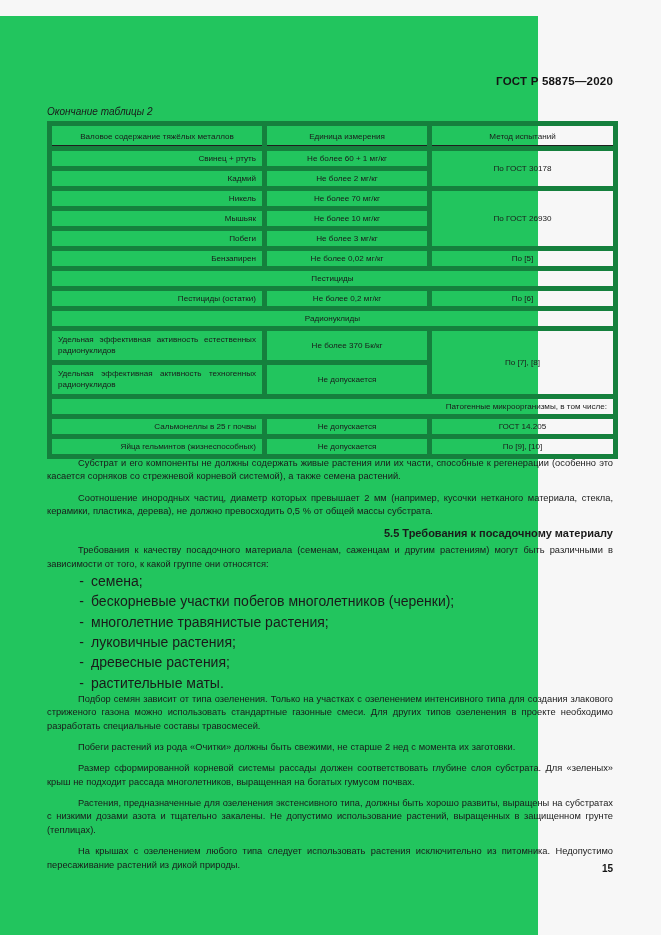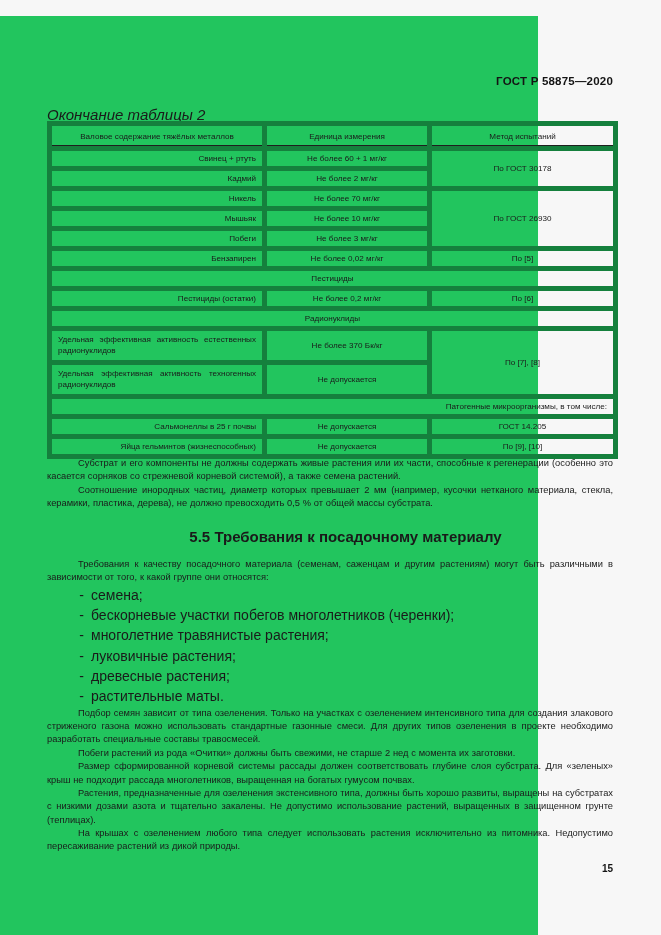--- a/index.html
+++ b/index.html
@@ -34,21 +34,21 @@
     font-weight: bold;
     letter-spacing: 0.2px;
     color: #141414;
   }
 
   
   .table-caption {
     position: absolute;
     left: 47px;
     top: 90px;
-    font-size: 15px;
+    font-size: 10px;
     font-style: italic;
     color: #1a1a1a;
   }
 
   
   .tbl-wrap {
     position: absolute;
     left: 47px;
     top: 105px;
     width: 566px;
@@ -103,27 +103,27 @@
     line-height: 1.44;
     color: #1a1a1a;
   }
   p.para {
     margin: 0;
     text-align: justify;
     text-indent: 31px;
     text-align-last: left;
     word-spacing: 0.2px;
   }
-  p.para + p.para { margin-top: 0px; }
+  p.para + p.para { margin-top: 8px; }
   h3.section-head {
-    margin: 8px;
-    font-size: 15px;
+    margin: 0;
+    font-size: 11px;
     font-weight: bold;
     text-indent: 31px;
-    text-align: center;
+    text-align: right;
   }
   ul.dash-list {
     margin: 0;
     padding: 0;
     list-style: none;
   }
   ul.dash-list li {
     margin: 0;
     padding-left: 0;
     text-indent: 0;

